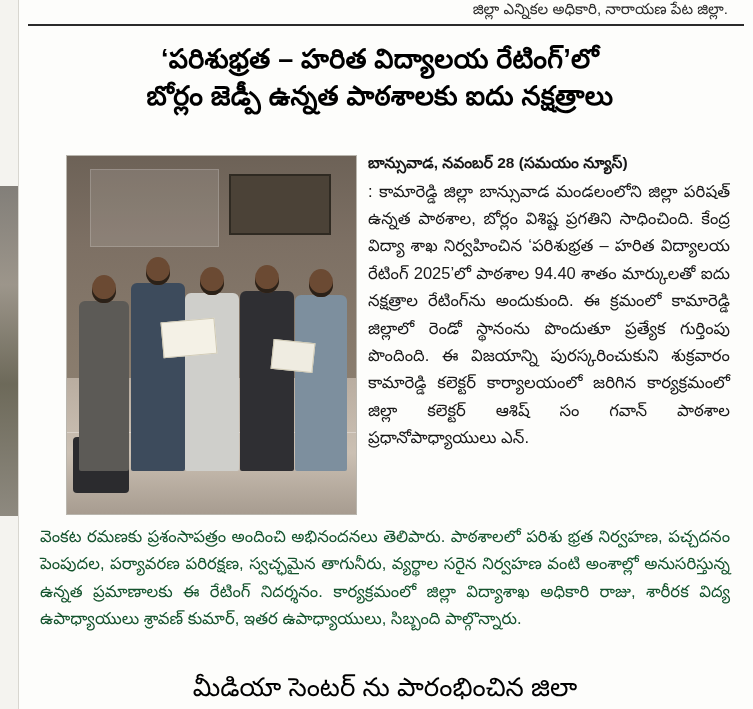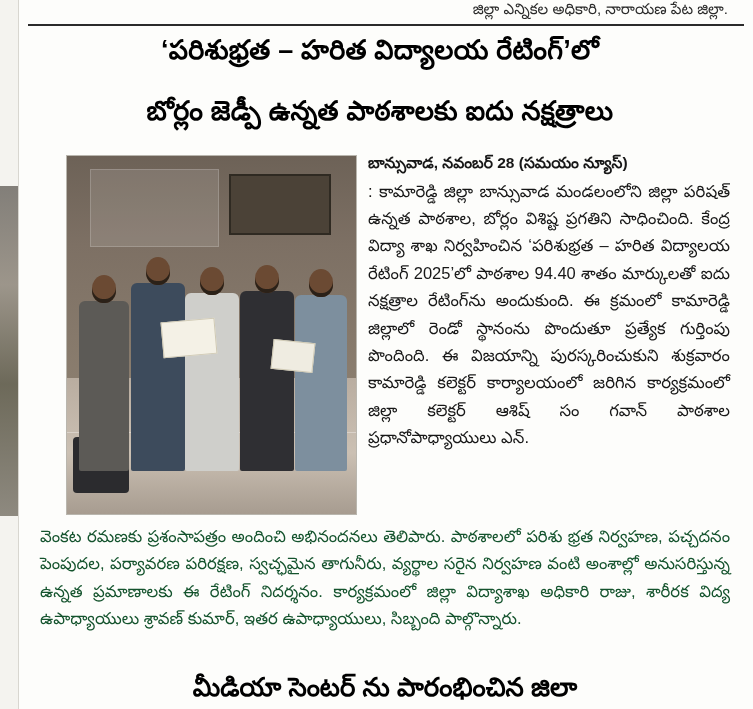--- a/index.html
+++ b/index.html
@@ -70,22 +70,22 @@
     left: 30px;
     top: 32px;
     width: 700px;
     text-align: center;
     color: #000;
     font-weight: bold;
     line-height: 1.38;
     font-size: 27px;
     letter-spacing: .2px;
   }
-  .headline .l1 { display: block; }
-  .headline .l2 { display: block; margin-top: 24px; }
+  .headline .l1 { display: block; margin-top: 9px; }
+  .headline .l2 { display: block; }
 
   
   .photo {
     position: absolute;
     left: 66px;
     top: 155px;
     width: 289px;
     height: 358px;
     border: 1px solid #b9b6ae;
     overflow: hidden;
@@ -189,21 +189,21 @@
     color: #14532d;
   }
 
   
   .next-headline {
     position: absolute;
     left: 40px;
     top: 672px;
     width: 690px;
     font-size: 26px;
-    font-weight: bold;
+    font-weight: normal;
     color: #000;
     text-align: center;
     white-space: nowrap;
     overflow: hidden;
   }
 </style>
 </head>
 <body>
 
 <div class="page">

